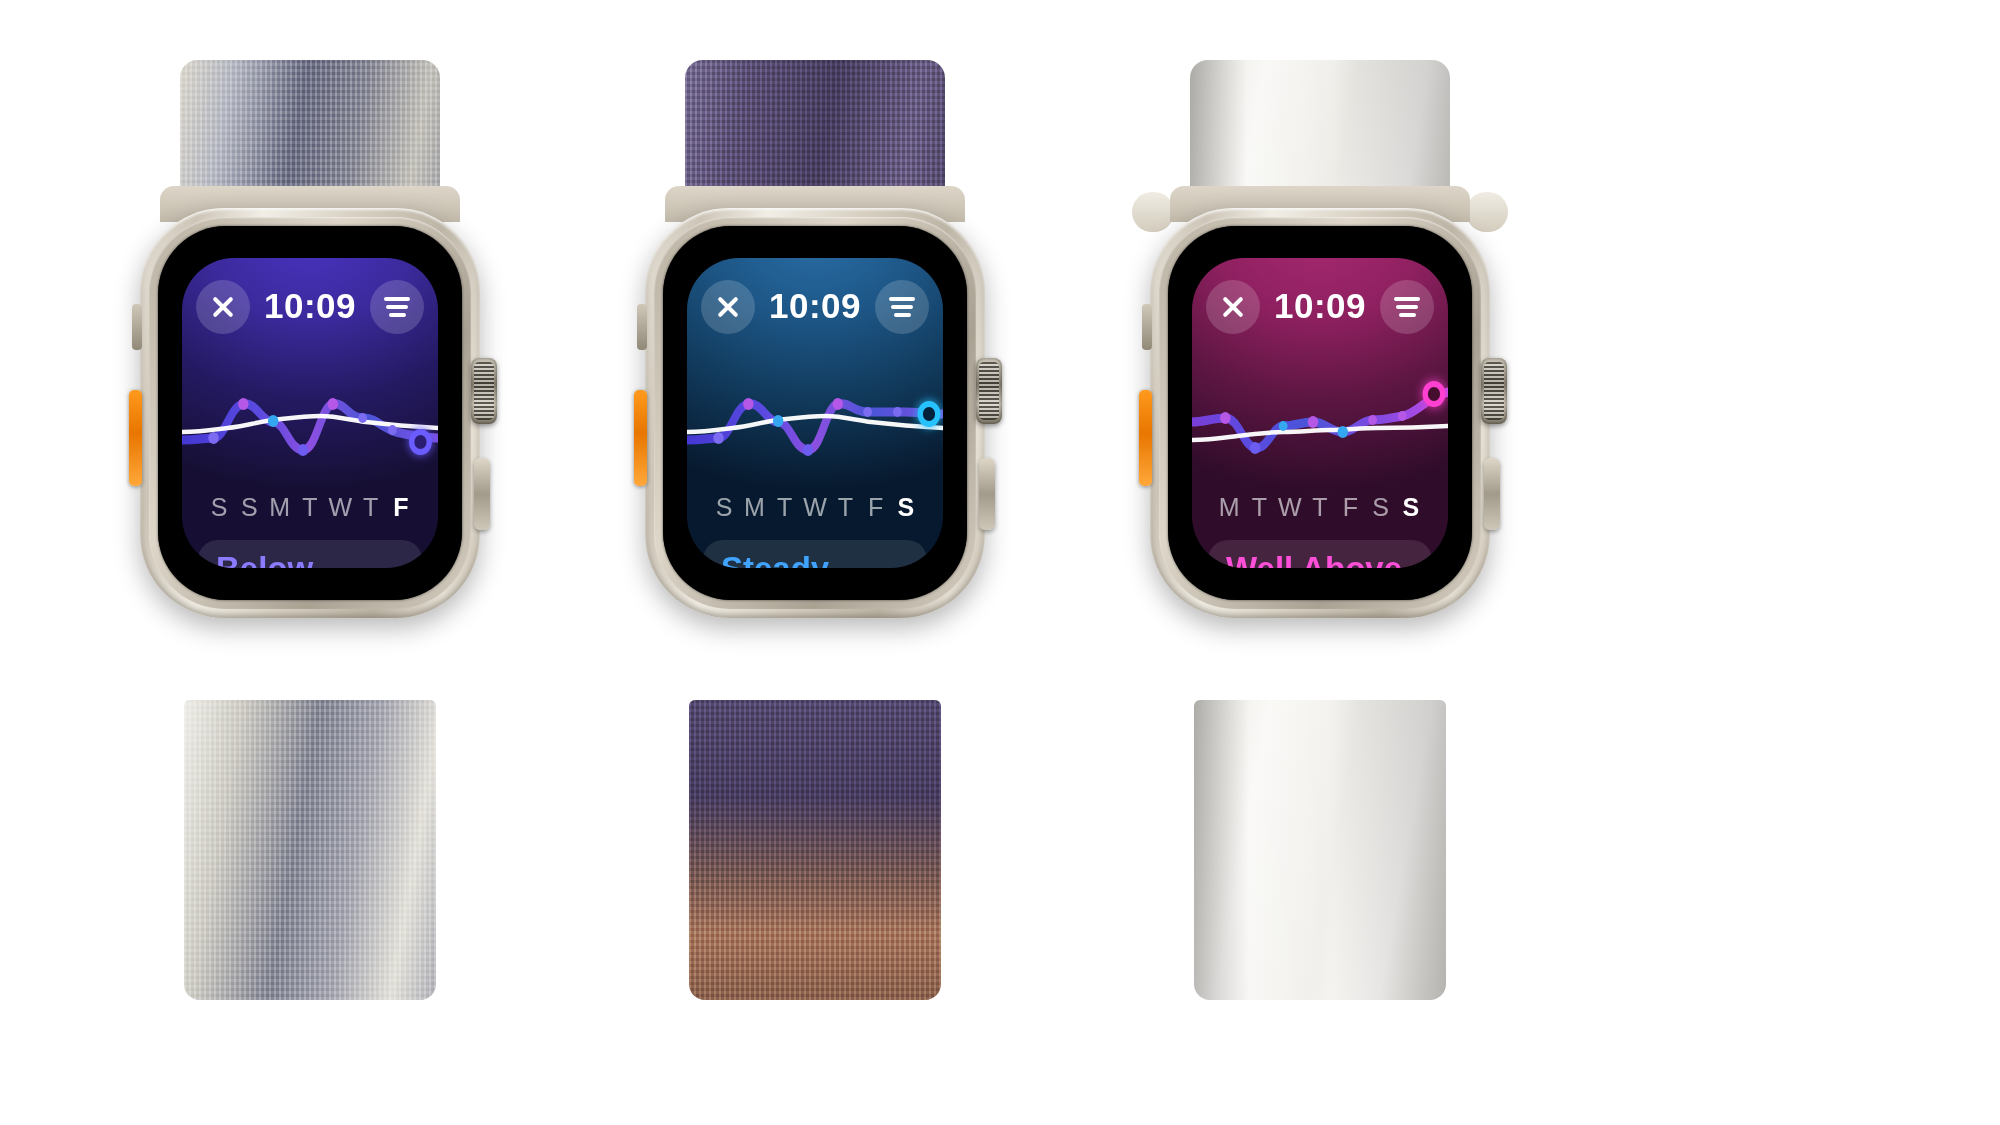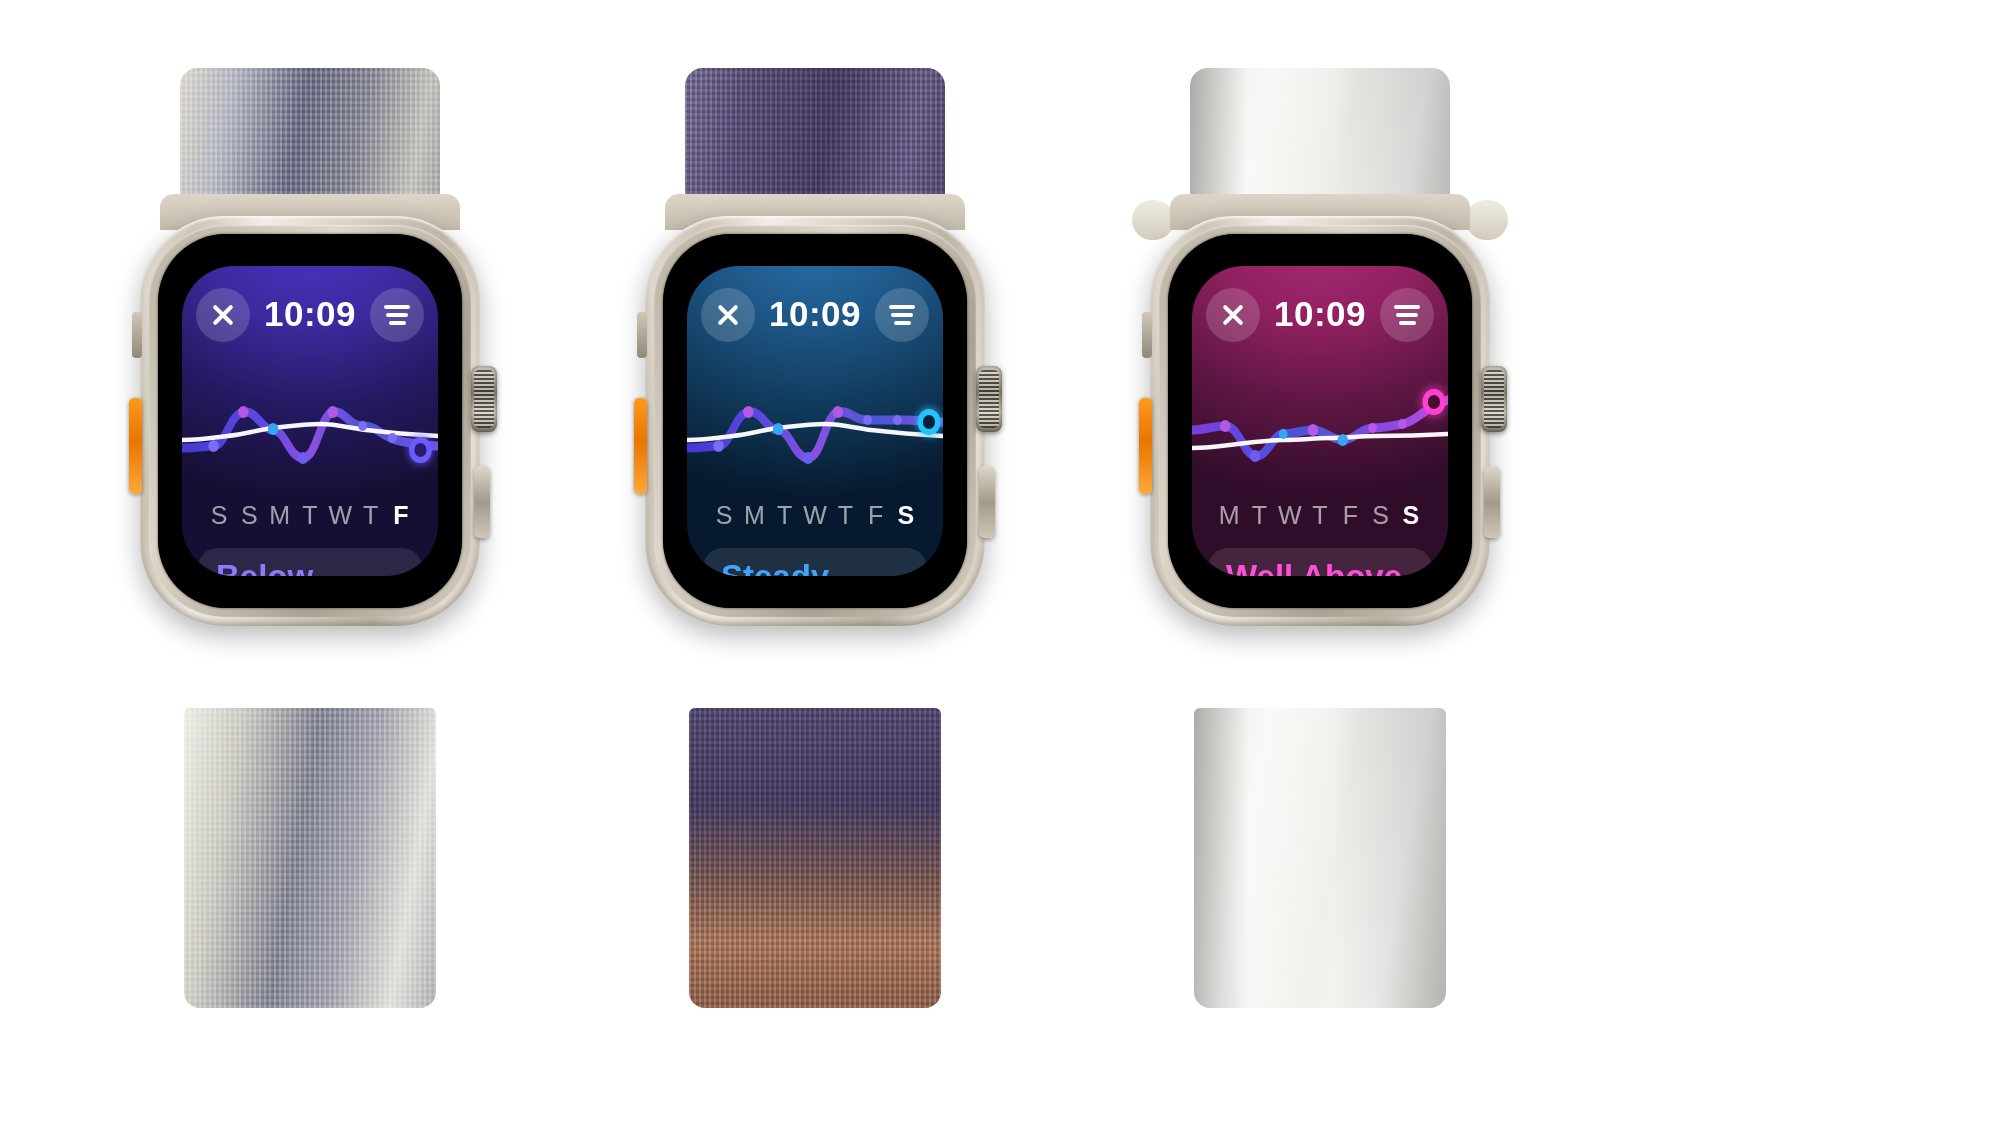--- a/index.html
+++ b/index.html
@@ -2,21 +2,21 @@
 <html><head>
 <meta charset="utf-8">
 <style>
   * { margin:0; padding:0; box-sizing:border-box; }
   html, body { width:2000px; height:1125px; background:#ffffff; overflow:hidden; }
   body { font-family:"Liberation Sans", sans-serif; }
 
   .stage { position:relative; width:2000px; height:1125px; background:#fff; }
 
   
-  .watch { position:absolute; top:68px; width:520px; height:940px;text-decoration:underline; }
+  .watch { position:absolute; top:60px; width:520px; height:940px;text-decoration:underline; }
   .watch.w1 { left:50px; }
   .watch.w2 { left:555px; }
   .watch.w3 { left:1060px; }
 
   
   .band { position:absolute; left:50%; transform:translateX(-50%); z-index:1; }
   .band-top { top:0; width:260px; height:270px; border-radius:18px 18px 6px 6px; }
   .band-bot { bottom:0; width:252px; height:300px; border-radius:6px 6px 16px 16px; }
 
   

